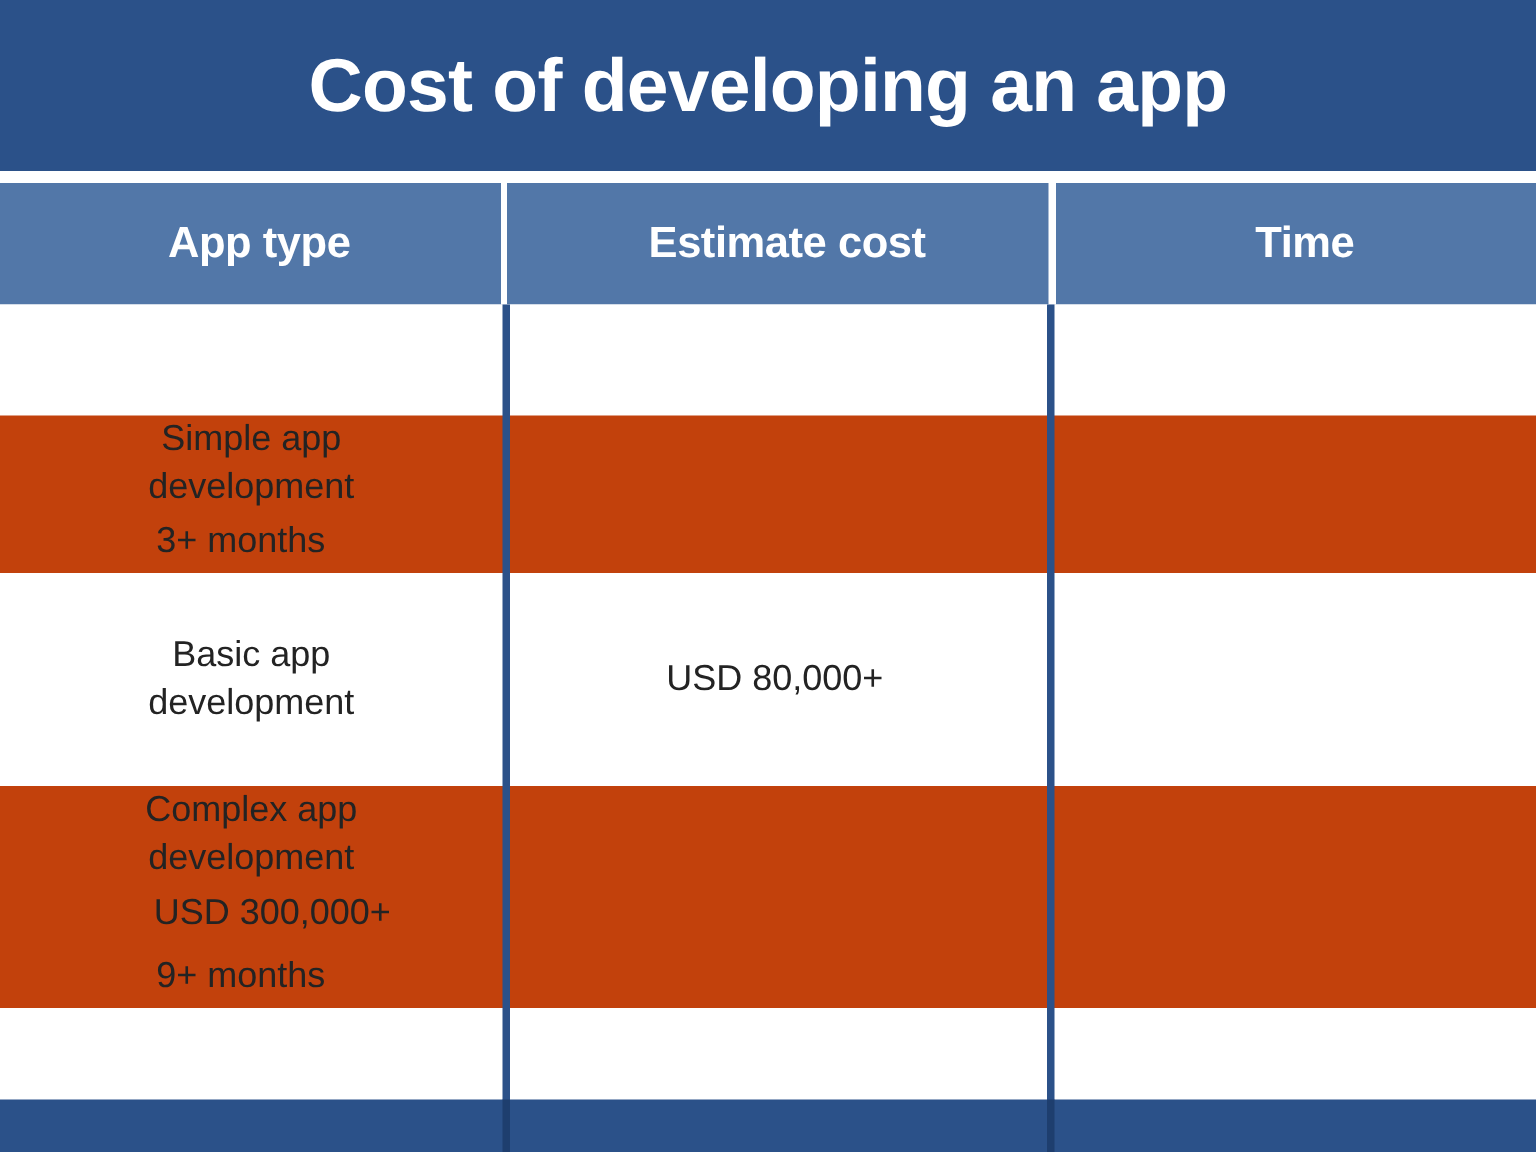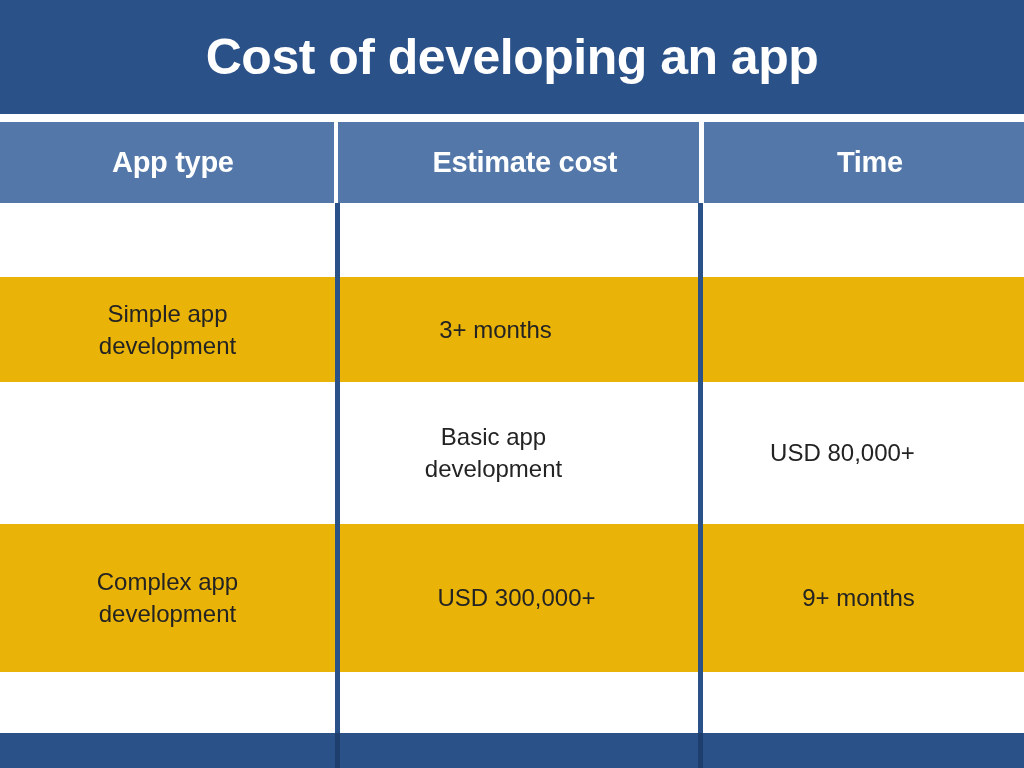--- a/index.html
+++ b/index.html
@@ -81,25 +81,25 @@
     top: 203px;
     width: 1024px;
     height: 530px;
   }
   .row {
     display: flex;
     width: 1024px;
     box-sizing: border-box;
   }
   .row.shade-white { background: #ffffff; }
-  .row.shade-gray  { background: #eab308; }
+  .row.shade-gray  { background: #c2410c; flex-direction: column; }
 
   .row.spacer-top    { height: 74px; }
   .row.data-row-1    { height: 105px; }
-  .row.gap-row       { height: 142px; justify-content: flex-end; }
+  .row.gap-row       { height: 142px; }
   .row.data-row-3    { height: 148px; }
   .row.spacer-bottom { height: 61px; }
 
   .cell {
     display: flex;
     align-items: center;
     justify-content: center;
     text-align: center;
     color: #232323;
     font-size: 24px;

